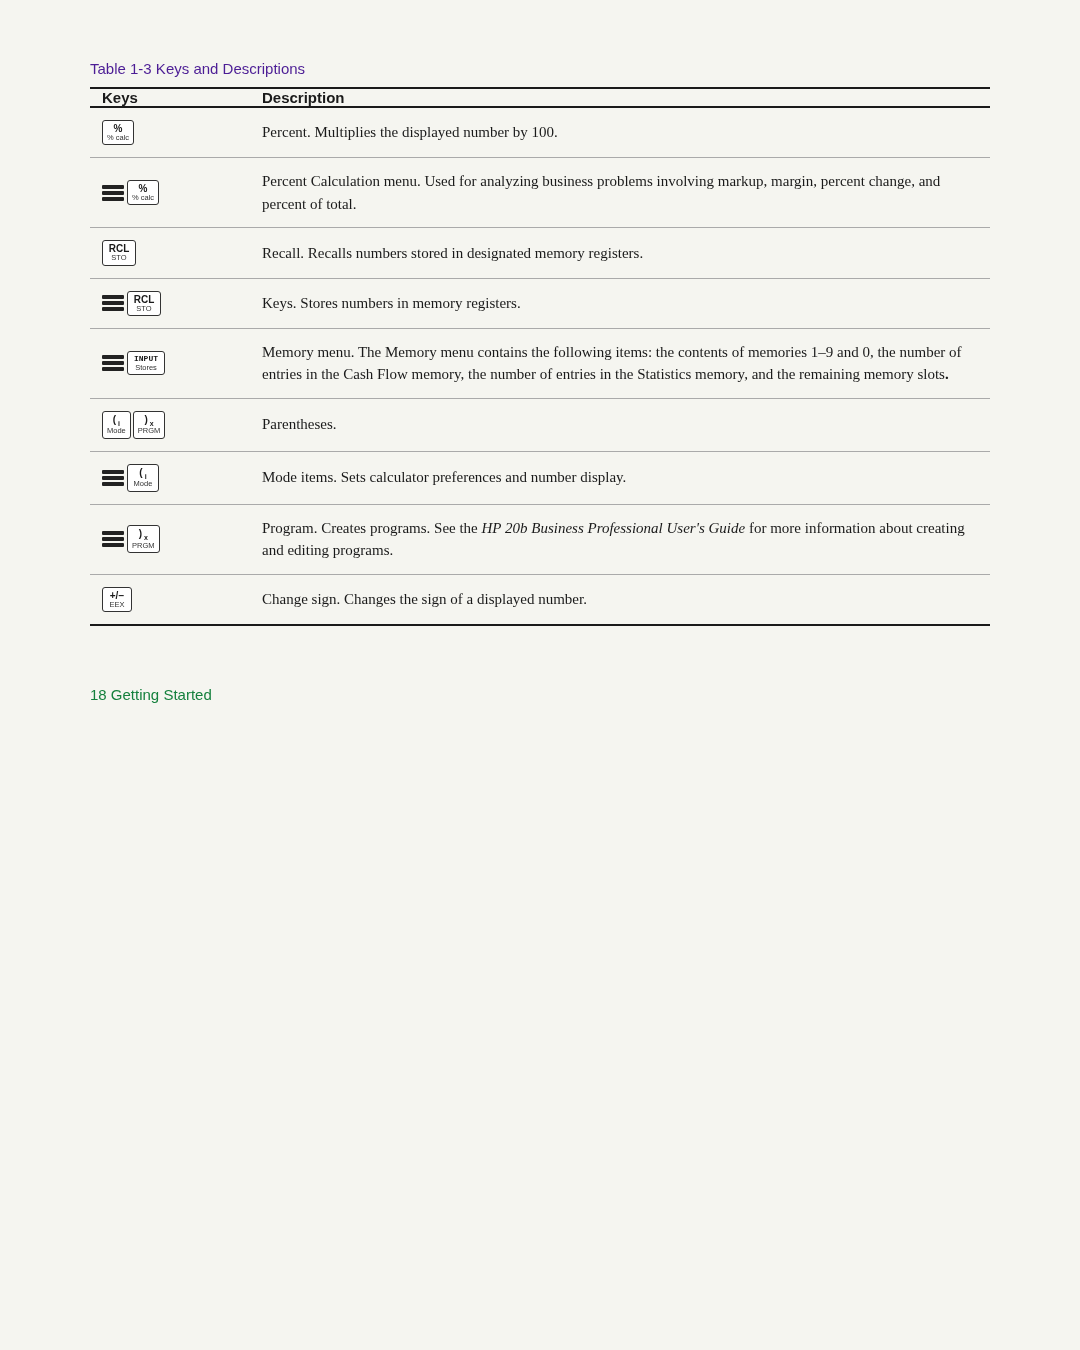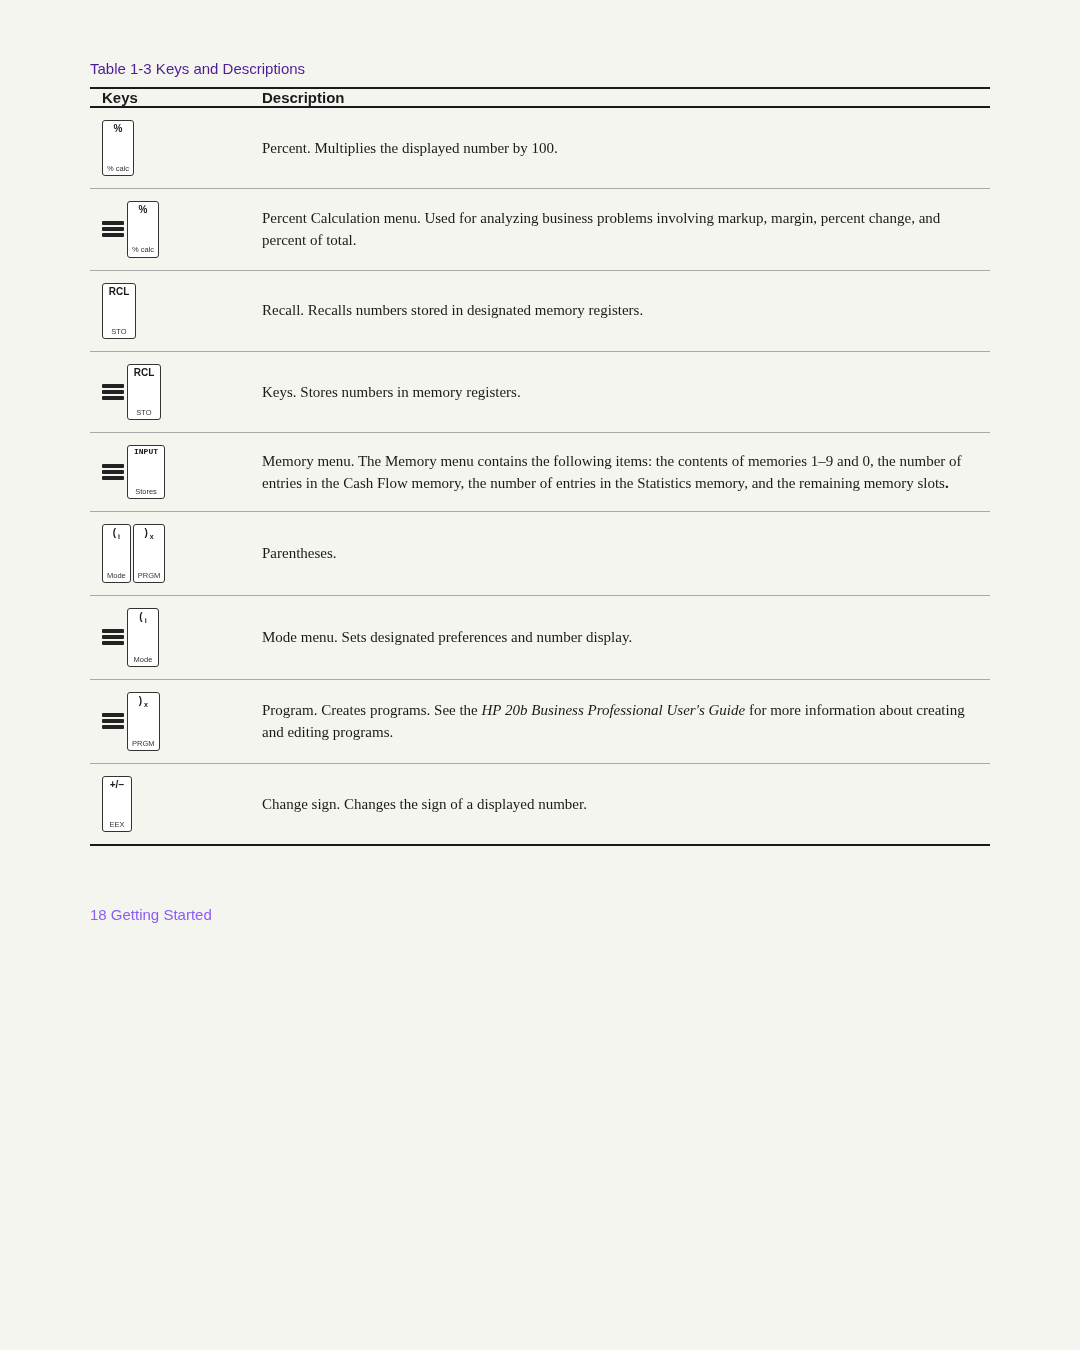--- a/index.html
+++ b/index.html
@@ -86,21 +86,20 @@
     }
 
     .key-btn .key-main {
       font-size: 10px;
       font-weight: bold;
     }
 
     .key-btn .key-sub {
       font-size: 7.5px;
       color: #333;
-      margin-top: 31px;
     }
 
     
     .key-with-shift {
       display: inline-flex;
       align-items: center;
       gap: 3px;
     }
 
     .shift-bars-left {
@@ -117,21 +116,21 @@
     }
 
     .desc-cell em {
       font-style: italic;
     }
 
     .page-footer {
       margin-top: 60px;
       font-size: 15px;
       font-family: Arial, sans-serif;
-      color: #8b5cf6;
+      color: #15803d;
     }
   </style>
 </head>
 <body>
 
 <p class="table-title">Table 1-3  Keys and Descriptions</p>
 
 <table>
   <thead>
     <tr>
@@ -260,21 +259,21 @@
               <div class="sb"></div>
             </div>
             <div class="key-btn" style="min-width:32px;">
               <span class="key-main">( <sub style="font-size:7px;">i</sub></span>
               <span class="key-sub">Mode</span>
             </div>
           </div>
         </div>
       </td>
       <td class="desc-cell">
-        Mode menu. Sets designated preferences and number display.
+        Mode items. Sets calculator preferences and number display.
       </td>
     </tr>
 
     <tr>
       <td>
         <div class="key-container">
           <div class="key-with-shift">
             <div class="shift-bars-left">
               <div class="sb"></div>
               <div class="sb"></div>

